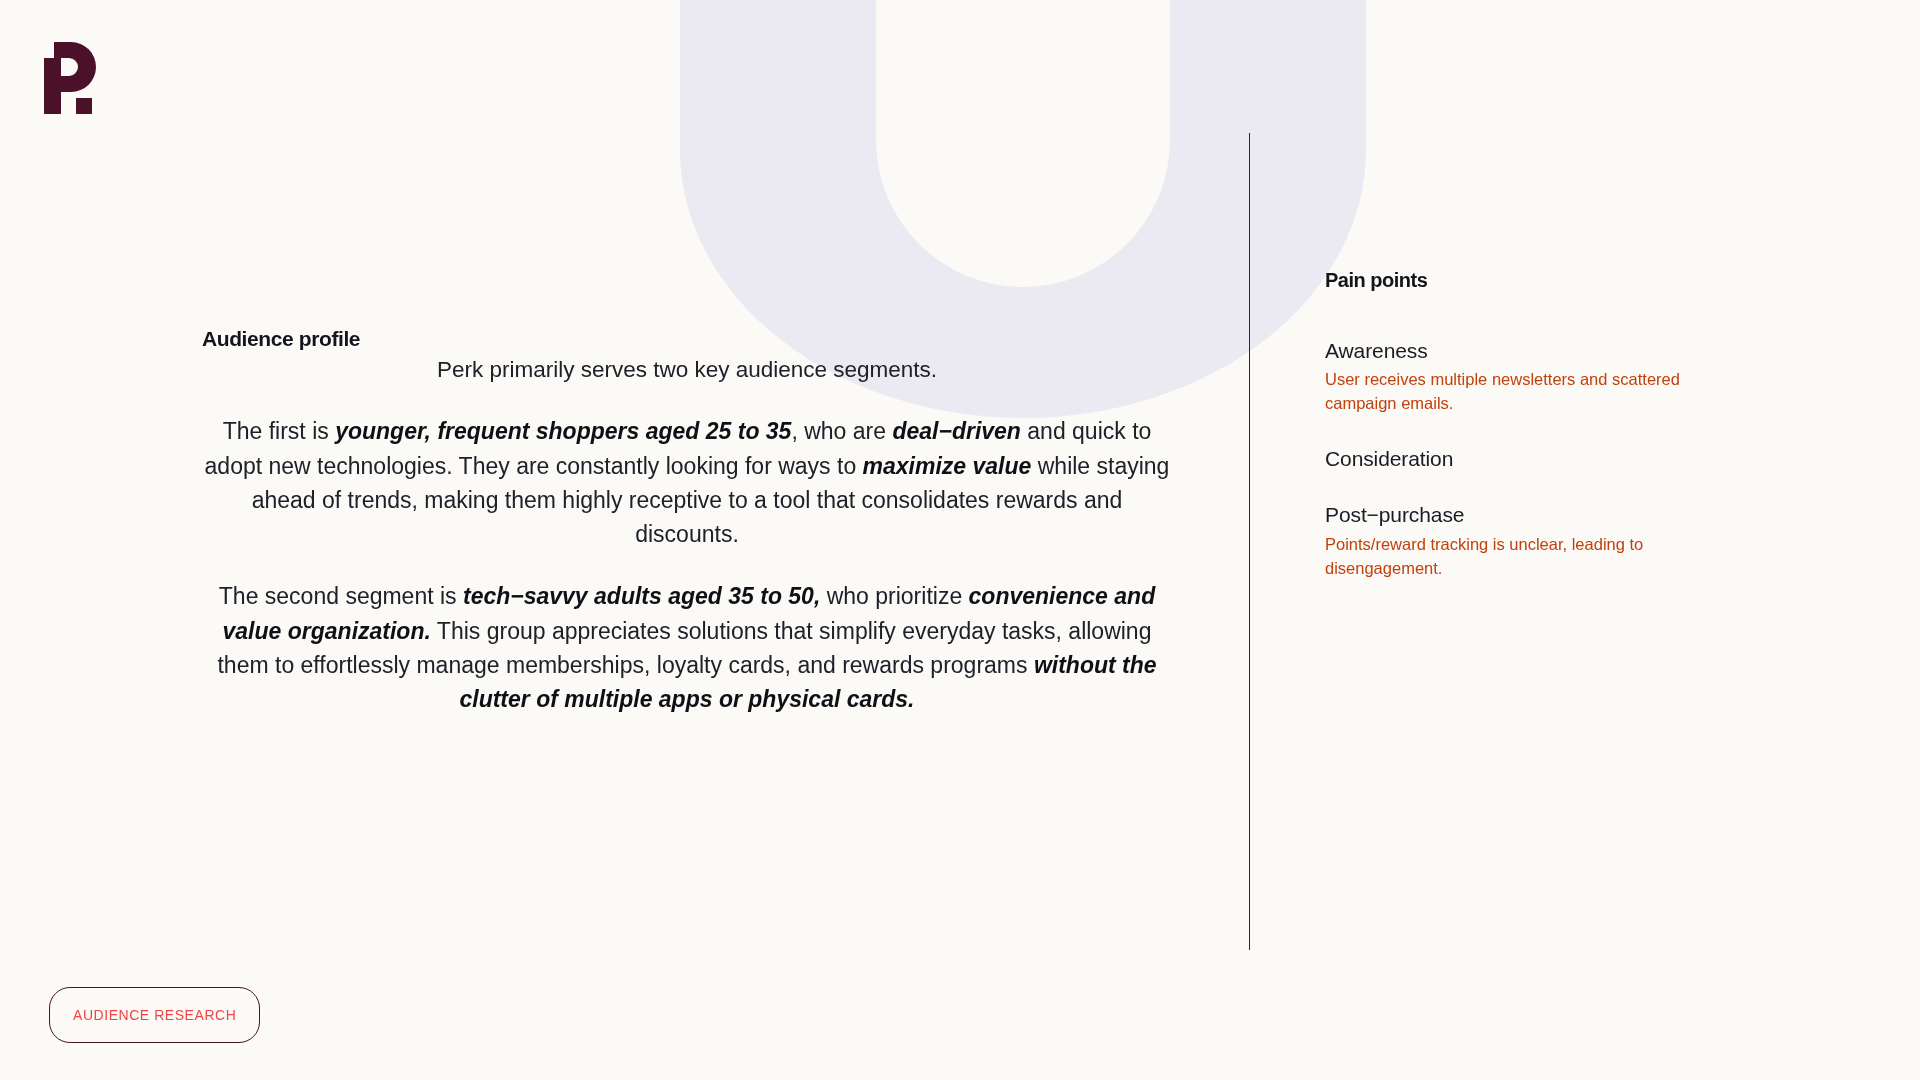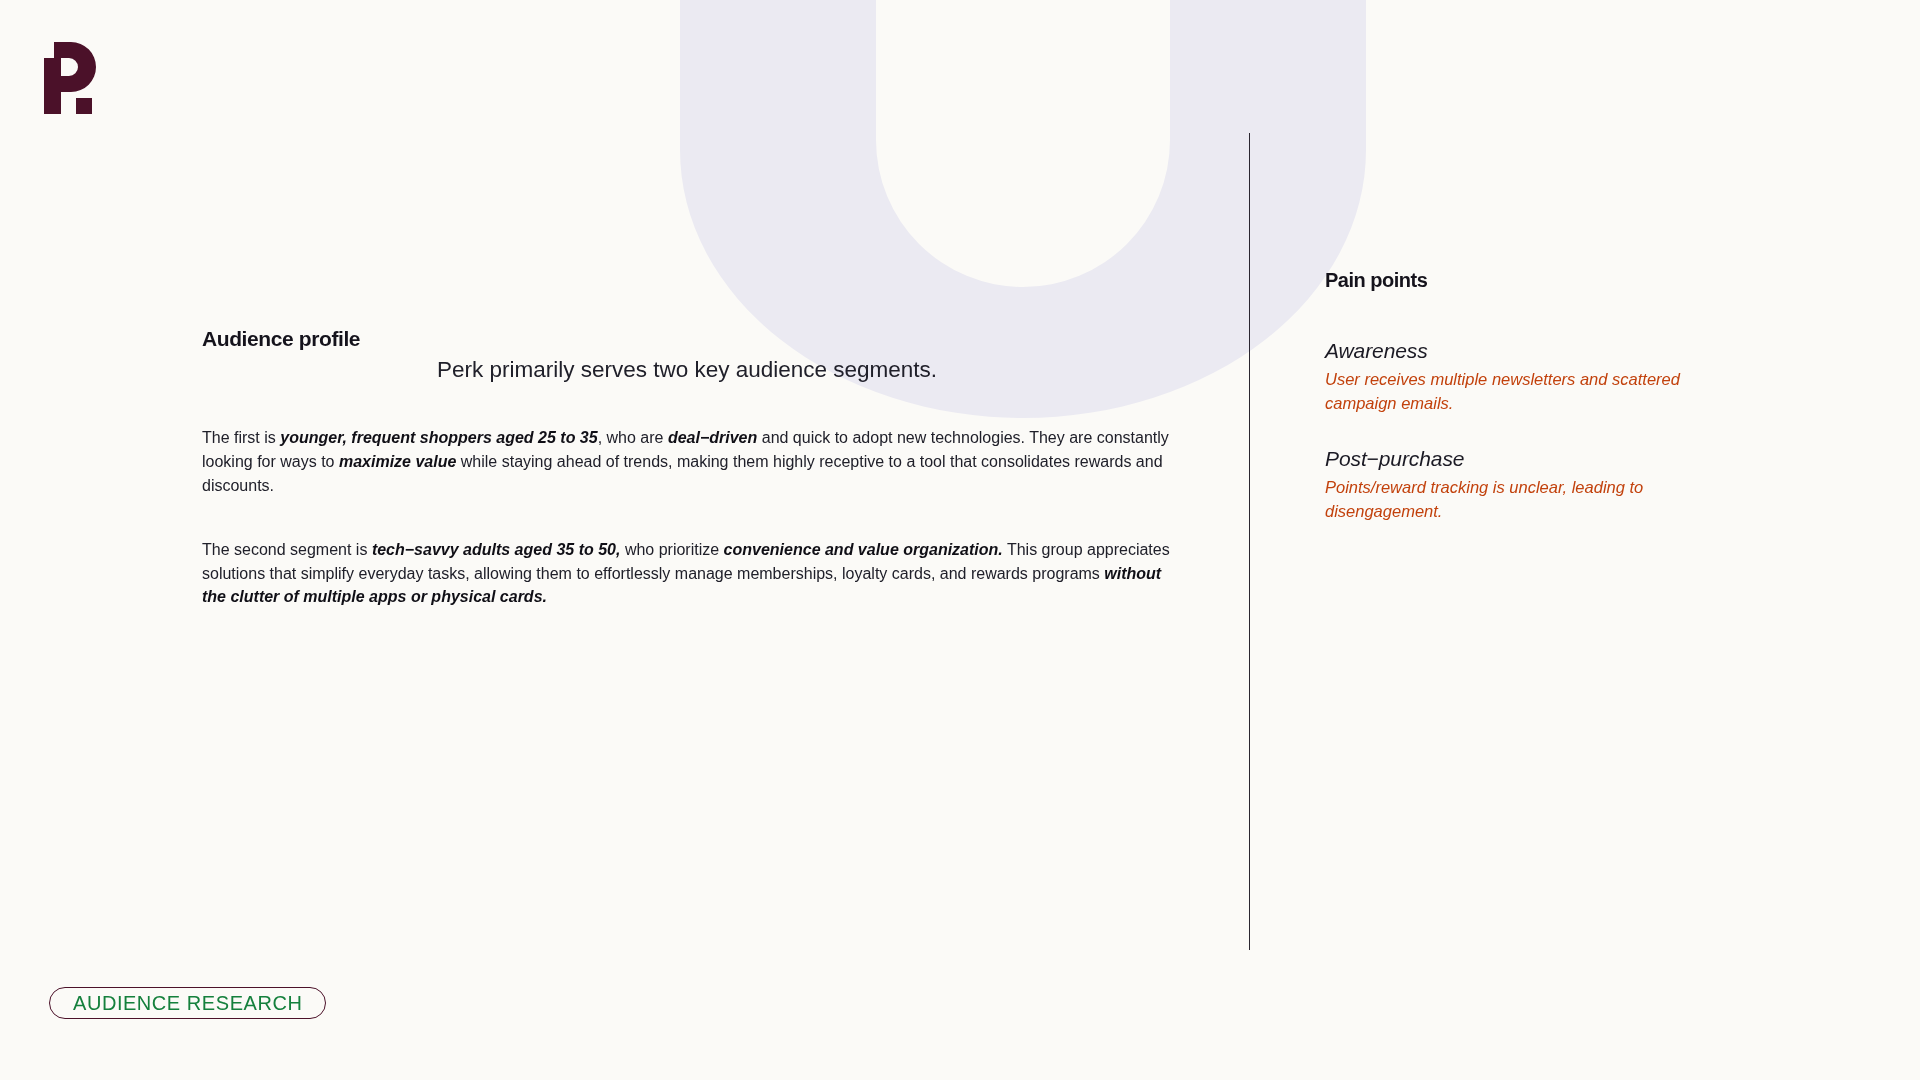--- a/index.html
+++ b/index.html
@@ -68,25 +68,26 @@
   }
   .left-lead {
     font-size: 22.5px;
     font-weight: 400;
     line-height: 1.42;
     margin: 0;
     color: #20202a;
     text-align: center;
   }
   .left-para {
-    font-size: 16px;
+    font-size: 23px;
     font-weight: 400;
     line-height: 1.49;
-    margin: 40px 0 0 0;
+    margin: 28px 0 0 0;
     color: #20202a;
+    text-align: center;
   }
   .left-para b,
   .left-para strong {
     font-weight: 700;
     font-style: italic;
     color: #100f16;
   }
 
   
   #right-col {
@@ -96,21 +97,21 @@
     width: 400px;
     z-index: 2;
   }
   #pain-title {
     font-size: 20px;
     font-weight: 700;
     letter-spacing: -0.5px;
     margin: 0 0 46px 0;
     color: #15131c;
   }
-  .pain-item { margin-bottom: 30px; font-style: italic; }
+  .pain-item { margin-bottom: 30px; }
   .pain-item:last-child { margin-bottom: 0; }
   .pain-stage {
     font-size: 21px;
     font-weight: 400;
     line-height: 1.25;
     margin: 0 0 4px 0;
     color: #1b1a24;
     letter-spacing: -0.1px;
   }
   .pain-desc {
@@ -119,30 +120,30 @@
     line-height: 1.45;
     margin: 0;
     color: #c2410c;
   }
 
   
   #badge {
     position: absolute;
     left: 49px;
     top: 987px;
-    height: 32px;
+    height: 56px;
     box-sizing: border-box;
     padding: 0 23px;
     display: inline-flex;
     align-items: center;
     justify-content: center;
     border: 1.3px solid #4b1129;
     border-radius: 21px;
-    color: #15803d;
-    font-size: 20px;
+    color: #ef4444;
+    font-size: 14px;
     letter-spacing: 0.55px;
     background: transparent;
     z-index: 3;
     white-space: nowrap;
   }
 </style>
 </head>
 <body>
 
 <div id="bg-mark">
@@ -169,20 +170,21 @@
 </div>
 
 <div id="right-col">
   <h3 id="pain-title">Pain points</h3>
   <div id="pain-list">
       <div class="pain-item">
         <p class="pain-stage">Awareness</p>
         <p class="pain-desc">User receives multiple newsletters and scattered campaign emails.</p>
       </div>
       <div class="pain-item">
+        <p class="pain-stage">Consideration</p>
       </div>
       <div class="pain-item">
         <p class="pain-stage">Post−purchase</p>
         <p class="pain-desc">Points/reward tracking is unclear, leading to disengagement.</p>
       </div>
     </div>
 </div>
 
 <div id="badge">AUDIENCE RESEARCH</div>
 

